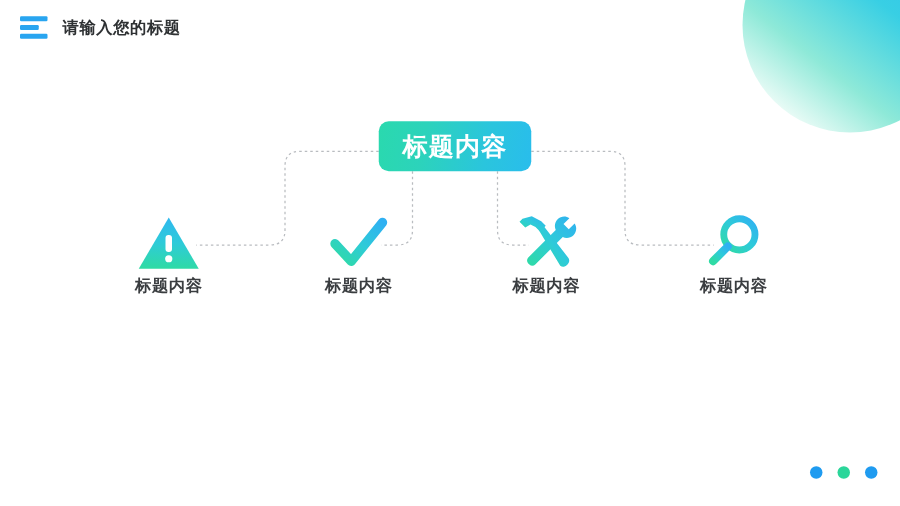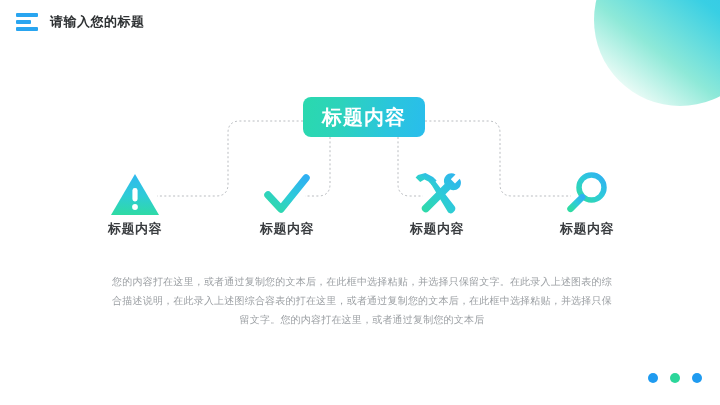--- a/index.html
+++ b/index.html
@@ -264,21 +264,20 @@
           </defs>
           <circle cx="29.5" cy="17.5" r="12.5" fill="none" stroke="url(#gradMag)" stroke-width="5.5"></circle>
           <path d="M20.2,27.2 L8.5,38.9" fill="none" stroke="url(#gradMag)" stroke-width="6.5" stroke-linecap="round"></path>
         </svg>
       </div>
       <div class="item-label">标题内容</div>
     </div>
 
   </div>
 
-  <div class="paragraph">您的内容打在这里，或者通过复制您的文本后，在此框中选择粘贴，并选择只保留文字。在此录入上述图表的综合描述说明，在此录入上述图综合容表的打在这里，或者通过复制您的文本后，在此框中选择粘贴，并选择只保留文字。您的内容打在这里，或者通过复制您的文本后</div>
 
   <div class="dots">
     <span class="dot" style="background:#1f9bf0"></span>
     <span class="dot" style="background:#2bd69a"></span>
     <span class="dot" style="background:#1f9bf0"></span>
   </div>
 
 </div>
 
 </body></html>

